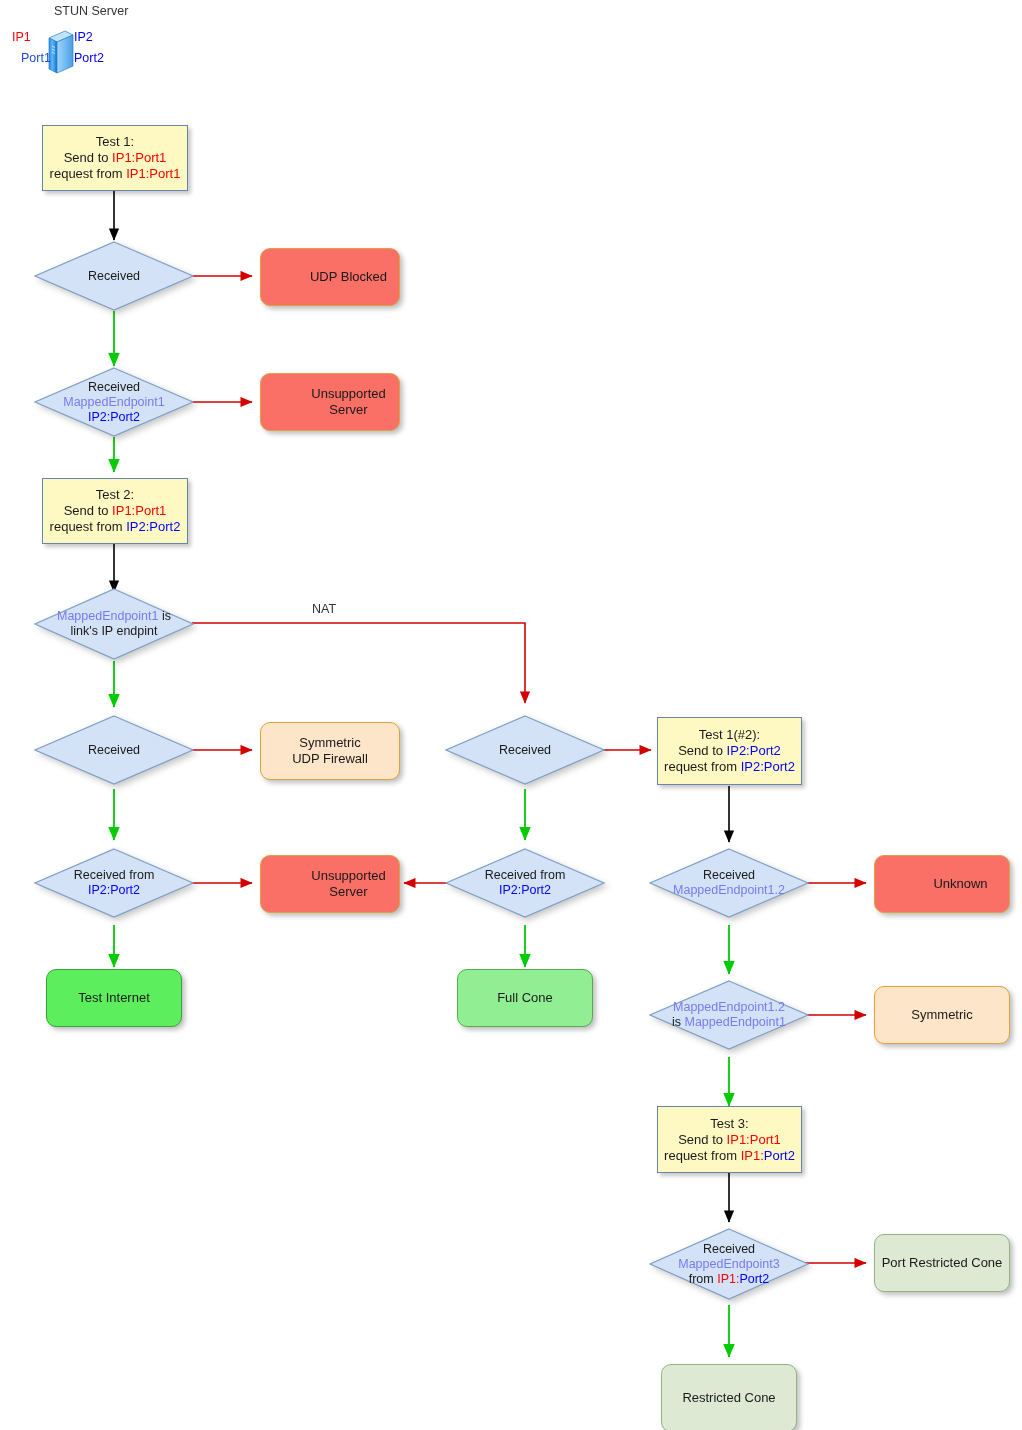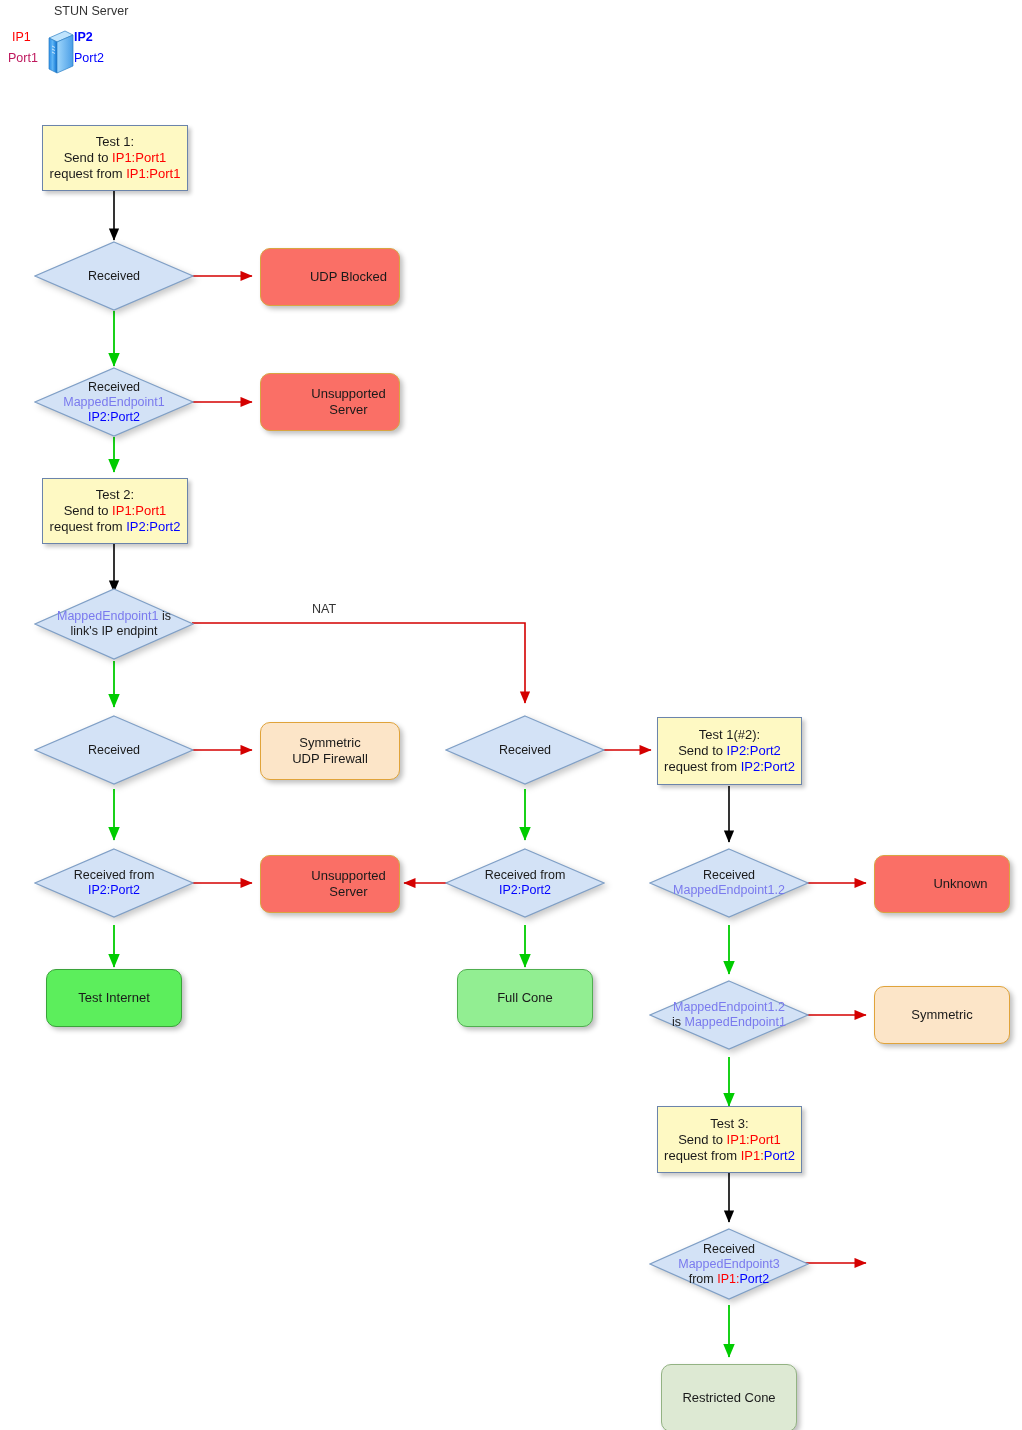--- a/index.html
+++ b/index.html
@@ -72,22 +72,22 @@
   
   #srv-title{
     position:absolute;left:14px;top:4px;
     font-size:12.5px;color:#333;margin-left:40px;
   }
   #srv-icon{
     position:absolute;left:46px;top:28px;width:30px;height:48px;
   }
   .srv-lbl{position:absolute;font-size:12.5px;line-height:15px;white-space:nowrap;}
   #srv-ip1{left:12px;top:30px;color:#ff0000;}
-  #srv-port1{left:8px;top:51px;color:#be185d;}
-  #srv-ip2{left:74px;top:30px;color:#0000ff;font-weight:bold;}
+  #srv-port1{left:21px;top:51px;color:#1d4ed8;}
+  #srv-ip2{left:74px;top:30px;color:#0000ff;}
   #srv-port2{left:74px;top:51px;color:#0000ff;}
 
   
   .edge-label{
     position:absolute;font-size:12.5px;color:#333;z-index:6;white-space:nowrap;
   }
 </style>
 </head>
 <body>
 
@@ -337,18 +337,21 @@
     <svg class="dshape" viewBox="0 0 160 72" preserveAspectRatio="none">
       <polygon points="80,1 159,36 80,71 1,36" fill="#d3e2f6" stroke="#7f9fc6" stroke-width="1.2"></polygon>
     </svg>
     <div class="dlabel" style="width:100%">
       <span>Received</span><br>
       <span class="me-violet">MappedEndpoint3</span><br>
       <span>from </span><span class="ip-red">IP1</span><span class="ip-red">:</span><span class="ip-blue">Port2</span>
     </div>
   </div>
 
+  <div class="node term sage" style="left:874px;top:1234px;width:136px;height:58px;">
+    <span>Port Restricted Cone</span>
+  </div>
 
   <div class="node term sage" style="left:661px;top:1364px;width:136px;height:68px;">
     <span>Restricted Cone</span>
   </div>
 
 </div>
 
 </body></html>

